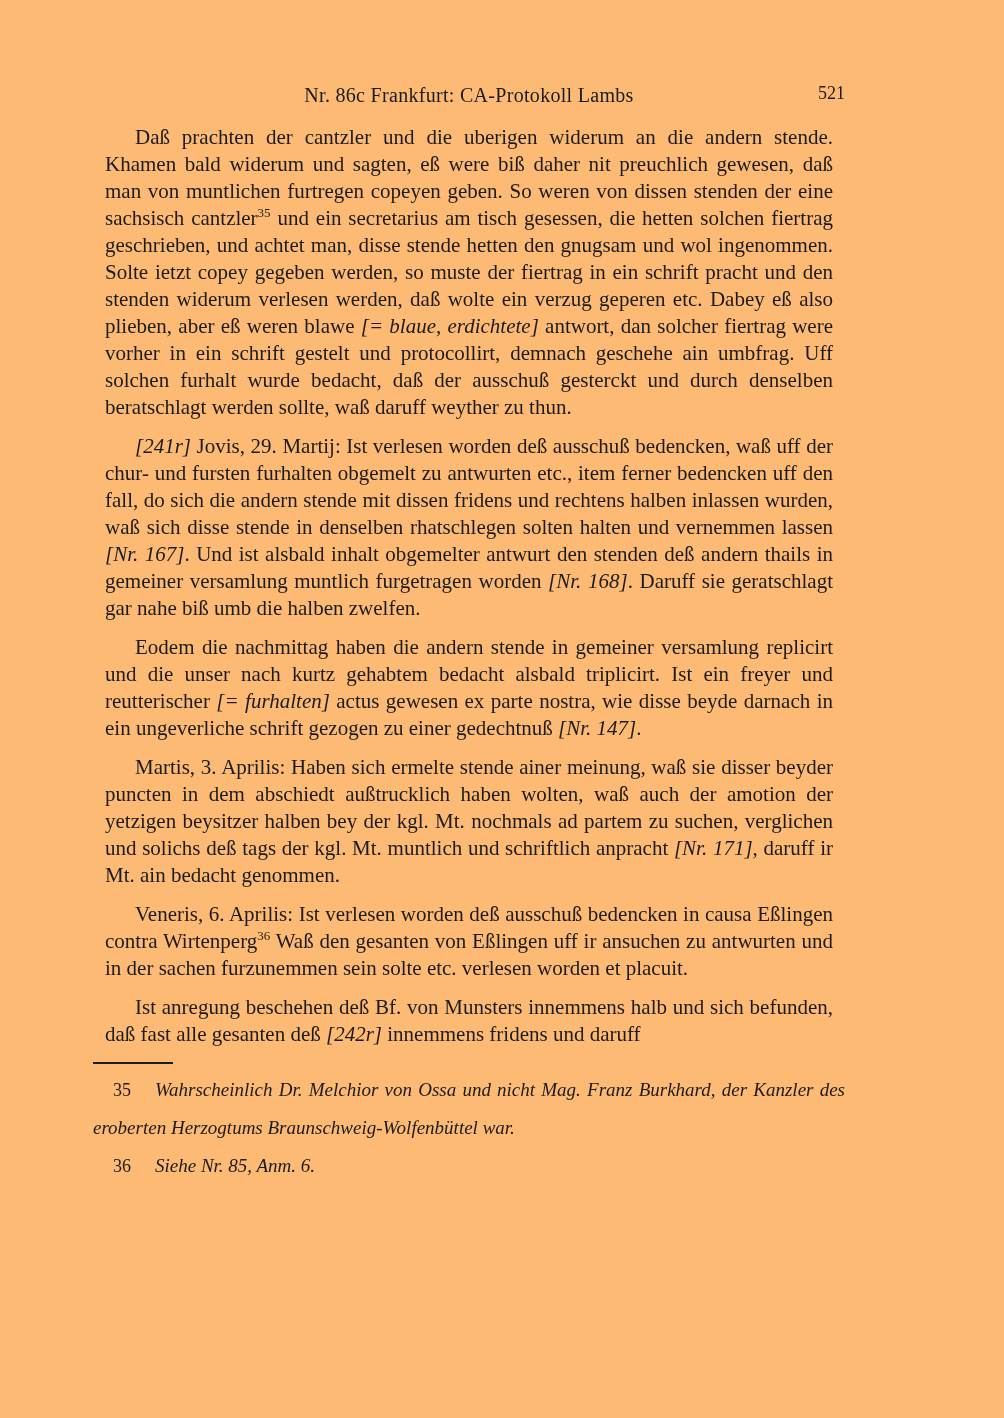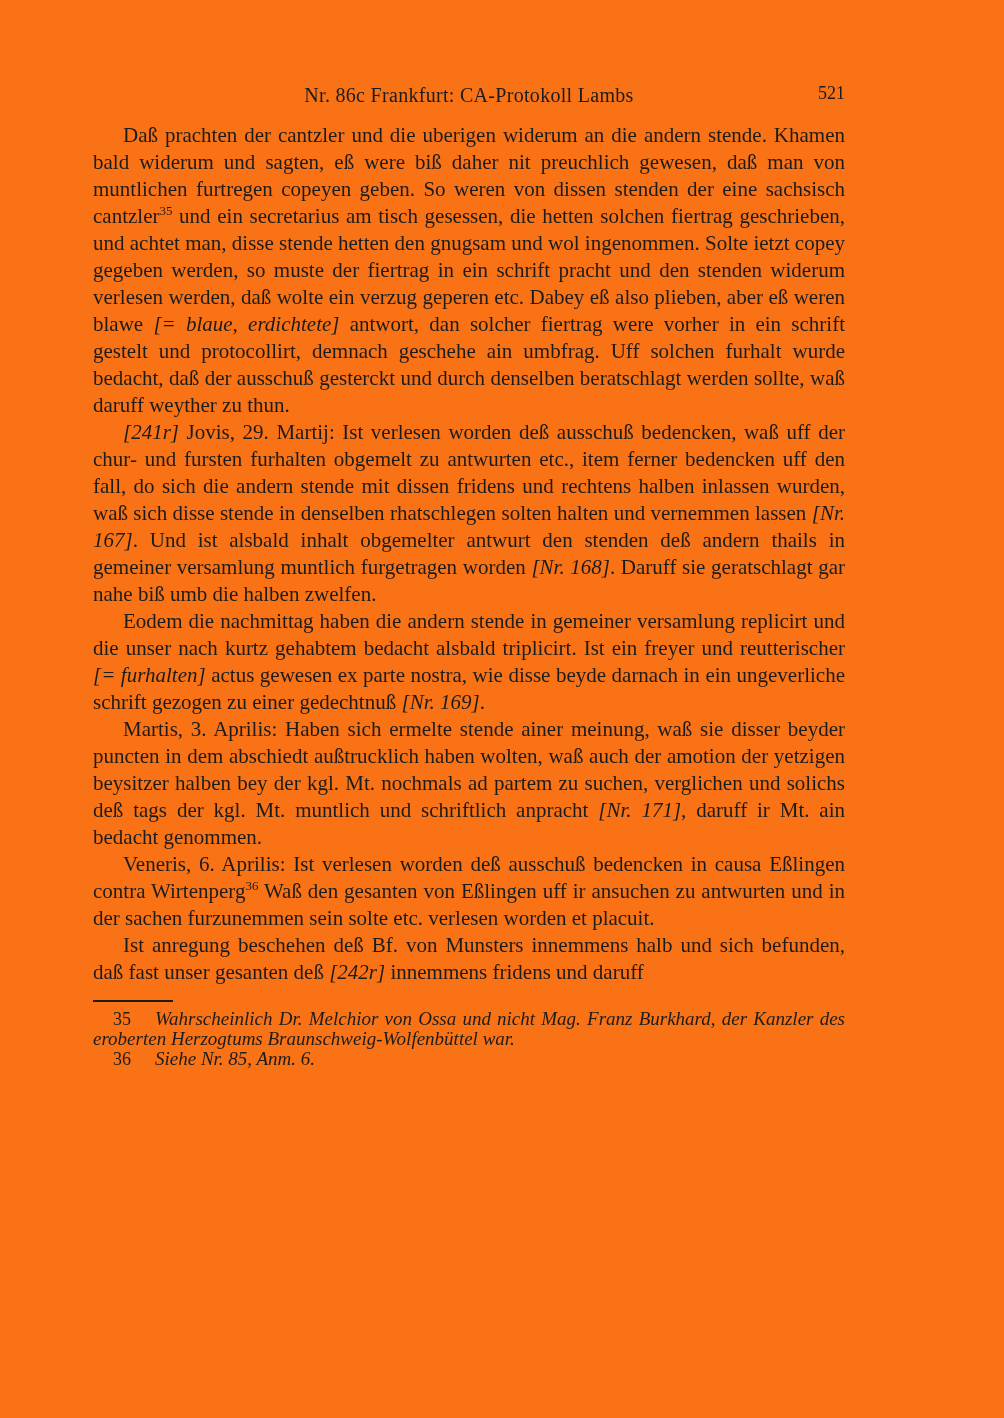--- a/index.html
+++ b/index.html
@@ -16,21 +16,21 @@
     overflow: hidden;
   }
   .page {
     position: absolute;
     top: 0;
     left: 0;
     width: 1004px;
     height: 1418px;
     padding: 78px 157px 0 93px;
     box-sizing: border-box;
-    background: #f97316;
+    background: #fdba74;
   }
   
   .running-head {
     position: relative;
     width: 752px;
     height: 34px;
     margin-bottom: 10px;
   }
   .head-title {
     position: absolute;
@@ -47,21 +47,21 @@
     right: 0;
     top: 0;
     font-size: 18px;
     line-height: 30px;
   }
   
   .body-text {
     width: 752px;
   }
   .body-text p {
-    margin: 0;
+    margin: 12px;
     font-size: 21px;
     line-height: 27px;
     text-align: justify;
     text-indent: 30px;
     hyphens: none;
   }
   .body-text p i,
   .footnote .fn-text {
     font-style: italic;
   }
@@ -76,21 +76,21 @@
     margin-top: 14px;
   }
   .footnote-rule {
     width: 80px;
     height: 0;
     border-top: 2px solid #1c1c1c;
     margin-bottom: 7px;
   }
   .footnote {
     font-size: 19px;
-    line-height: 20px;
+    line-height: 38px;
     text-align: justify;
     hyphens: none;
   }
   .footnote .fn-num {
     font-style: normal;
     display: inline-block;
     margin-left: 20px;
     margin-right: 24px;
     font-size: 18px;
   }
@@ -101,24 +101,24 @@
 <div class="page">
 
   <div class="running-head">
     <div class="head-title">Nr. 86c Frankfurt: CA-Protokoll Lambs</div>
     <div class="page-number">521</div>
   </div>
 
   <div class="body-text">
       <p><span>Daß prachten der cantzler und die uberigen widerum an die andern stende. Khamen bald widerum und sagten, eß were biß daher nit preuchlich gewesen, daß man von muntlichen furtregen copeyen geben. So weren von dissen stenden der eine sachsisch cantzler</span><sup>35</sup><span> und ein secretarius am tisch gesessen, die hetten solchen fiertrag geschrieben, und achtet man, disse stende hetten den gnugsam und wol ingenommen. Solte ietzt copey gegeben werden, so muste der fiertrag in ein schrift pracht und den stenden widerum verlesen werden, daß wolte ein verzug geperen etc. Dabey eß also plieben, aber eß weren blawe </span><i>[= blaue, erdichtete]</i><span> antwort, dan solcher fiertrag were vorher in ein schrift gestelt und protocollirt, demnach geschehe ain umbfrag. Uff solchen furhalt wurde bedacht, daß der ausschuß gesterckt und durch denselben beratschlagt werden sollte, waß daruff weyther zu thun.</span></p>
       <p><i>[241r]</i><span> Jovis, 29. Martij: Ist verlesen worden deß ausschuß bedencken, waß uff der chur- und fursten furhalten obgemelt zu antwurten etc., item ferner bedencken uff den fall, do sich die andern stende mit dissen fridens und rechtens halben inlassen wurden, waß sich disse stende in denselben rhatschlegen solten halten und vernemmen lassen </span><i>[Nr. 167]</i><span>. Und ist alsbald inhalt obgemelter antwurt den stenden deß andern thails in gemeiner versamlung muntlich furgetragen worden </span><i>[Nr. 168]</i><span>. Daruff sie geratschlagt gar nahe biß umb die halben zwelfen.</span></p>
-      <p><span>Eodem die nachmittag haben die andern stende in gemeiner versamlung replicirt und die unser nach kurtz gehabtem bedacht alsbald triplicirt. Ist ein freyer und reutterischer </span><i>[= furhalten]</i><span> actus gewesen ex parte nostra, wie disse beyde darnach in ein ungeverliche schrift gezogen zu einer gedechtnuß </span><i>[Nr. 169]</i><span>.</span></p>
+      <p><span>Eodem die nachmittag haben die andern stende in gemeiner versamlung replicirt und die unser nach kurtz gehabtem bedacht alsbald triplicirt. Ist ein freyer und reutterischer </span><i>[= furhalten]</i><span> actus gewesen ex parte nostra, wie disse beyde darnach in ein ungeverliche schrift gezogen zu einer gedechtnuß </span><i>[Nr. 147]</i><span>.</span></p>
       <p><span>Martis, 3. Aprilis: Haben sich ermelte stende ainer meinung, waß sie disser beyder puncten in dem abschiedt außtrucklich haben wolten, waß auch der amotion der yetzigen beysitzer halben bey der kgl. Mt. nochmals ad partem zu suchen, verglichen und solichs deß tags der kgl. Mt. muntlich und schriftlich anpracht </span><i>[Nr. 171]</i><span>, daruff ir Mt. ain bedacht genommen.</span></p>
       <p><span>Veneris, 6. Aprilis: Ist verlesen worden deß ausschuß bedencken in causa Eßlingen contra Wirtenperg</span><sup>36</sup><span> Waß den gesanten von Eßlingen uff ir ansuchen zu antwurten und in der sachen furzunemmen sein solte etc. verlesen worden et placuit.</span></p>
-      <p><span>Ist anregung beschehen deß Bf. von Munsters innemmens halb und sich befunden, daß fast unser gesanten deß </span><i>[242r]</i><span> innemmens fridens und daruff</span></p>
+      <p><span>Ist anregung beschehen deß Bf. von Munsters innemmens halb und sich befunden, daß fast alle gesanten deß </span><i>[242r]</i><span> innemmens fridens und daruff</span></p>
     </div>
 
   <div class="footnotes">
     <div class="footnote-rule"></div>
     <div>
         <div class="footnote"><span class="fn-num">35</span><span class="fn-text">Wahrscheinlich Dr. Melchior von Ossa und nicht Mag. Franz Burkhard, der Kanzler des eroberten Herzogtums Braunschweig-Wolfenbüttel war.</span></div>
         <div class="footnote"><span class="fn-num">36</span><span class="fn-text">Siehe Nr. 85, Anm. 6.</span></div>
       </div>
   </div>
 

